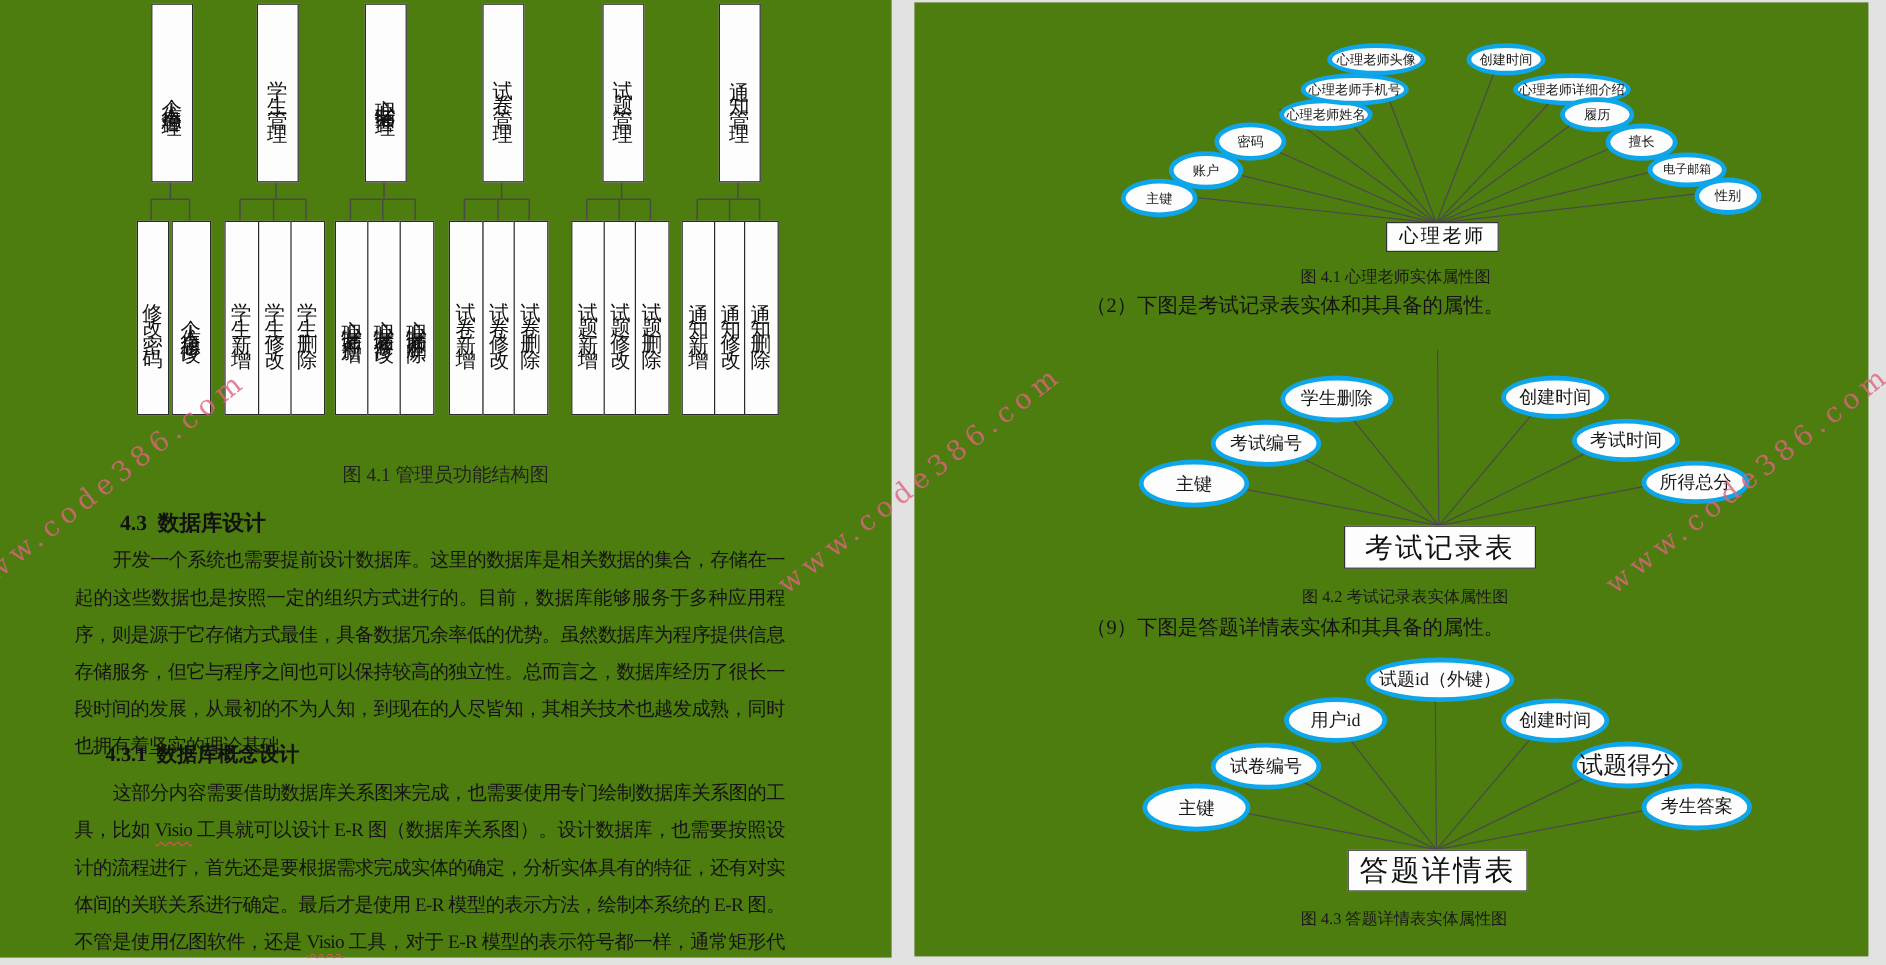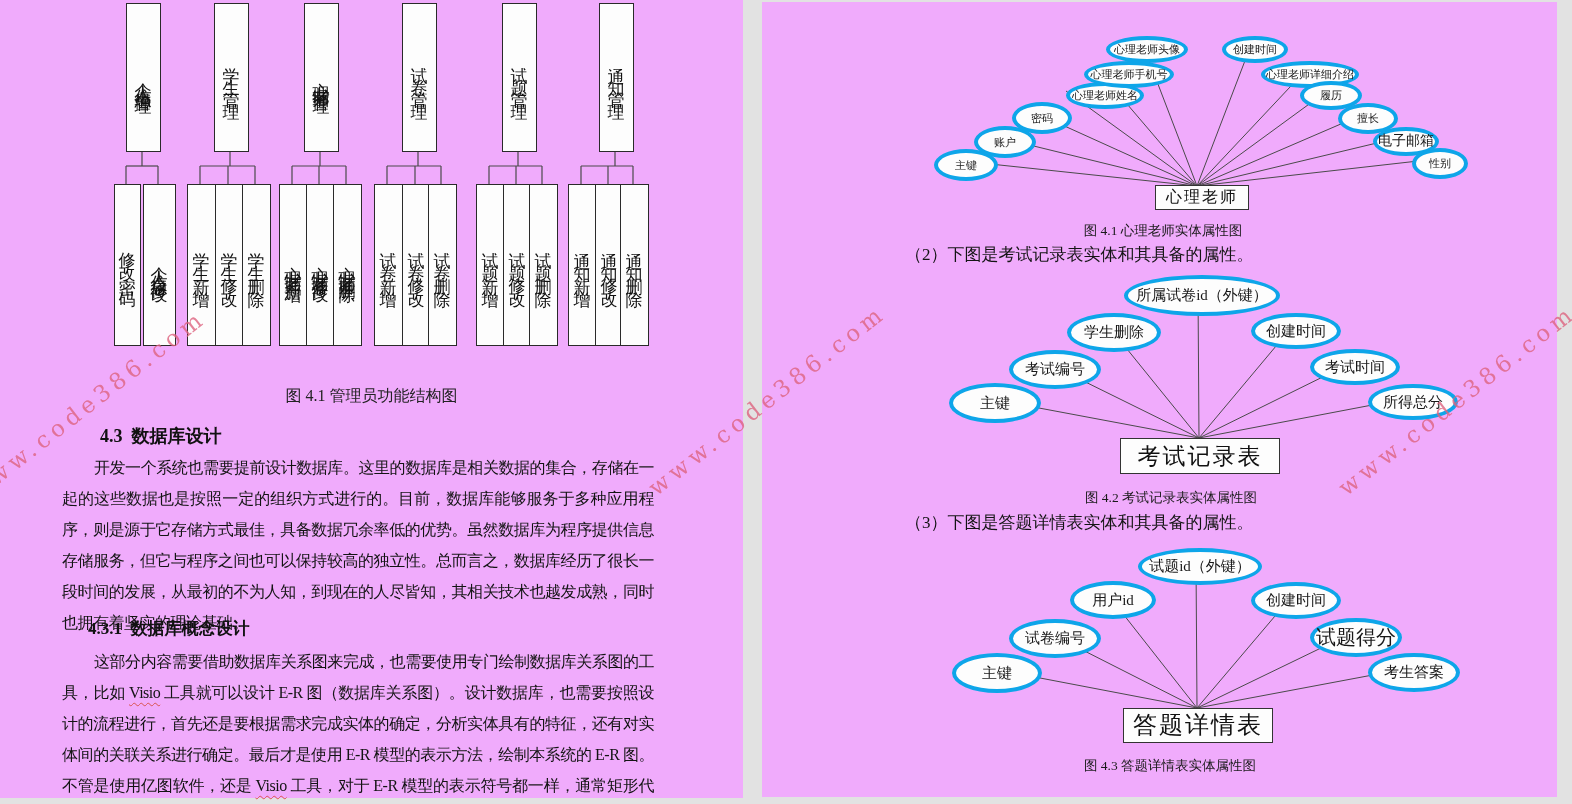--- a/index.html
+++ b/index.html
@@ -1,18 +1,18 @@
 <!DOCTYPE html>
 <html><head>
 <meta charset="utf-8">
 <style>
   html,body{margin:0;padding:0;}
   .root{position:relative;width:1572px;height:804px;background:#e2e2e2;overflow:hidden;
         font-family:"Liberation Serif","DejaVu Serif",serif;color:#1c1c1c;}
-  .page{position:absolute;background:#f0abfc;}
+  .page{position:absolute;background:#4d7c0f;}
   .page-left{left:0;top:0;width:743px;height:798px;}
   .page-right{left:762px;top:2px;width:795px;height:795px;}
   #lines{position:absolute;left:0;top:0;z-index:2;}
   #overlay{position:absolute;left:0;top:0;width:1572px;height:804px;z-index:3;pointer-events:none;}
   .fig-caption{position:absolute;left:0;top:386px;width:743px;text-align:center;font-size:16px;color:#222;}
   .h1{position:absolute;left:100px;top:424px;font-size:18px;font-weight:bold;white-space:pre;color:#111;}
   .h2{position:absolute;left:88px;top:617px;font-size:17px;font-weight:bold;white-space:pre;color:#111;}
   .para{position:absolute;font-size:16px;line-height:31px;text-align:justify;letter-spacing:-0.5px;
         text-indent:2em;color:#141414;}
   .p1{left:62px;top:452px;width:592px;}
@@ -126,35 +126,34 @@
       <div class="ellipse" style="left: 934px; top: 149px; width: 56px; height: 24px; font-size: 11px;">主键</div>
       <div class="ellipse" style="left: 974px; top: 126px; width: 54px; height: 24px; font-size: 11px;">账户</div>
       <div class="ellipse" style="left: 1012px; top: 102px; width: 52px; height: 24px; font-size: 11px;">密码</div>
       <div class="ellipse" style="left: 1066px; top: 81.5px; width: 70px; height: 19px; font-size: 11px;">心理老师姓名</div>
       <div class="ellipse" style="left: 1057px; top: 60.5px; width: 82px; height: 19px; font-size: 11px; margin-left: 27px;">心理老师手机号</div>
       <div class="ellipse" style="left: 1106px; top: 35.5px; width: 74px; height: 19px; font-size: 11px;">心理老师头像</div>
       <div class="ellipse" style="left: 1222px; top: 35.5px; width: 58px; height: 19px; font-size: 11px;">创建时间</div>
       <div class="ellipse" style="left: 1261px; top: 60.5px; width: 90px; height: 19px; font-size: 11px;">心理老师详细介绍</div>
       <div class="ellipse" style="left: 1300px; top: 80.5px; width: 54px; height: 21px; font-size: 11px;">履历</div>
       <div class="ellipse" style="left: 1338px; top: 102.5px; width: 52px; height: 23px; font-size: 11px;">擅长</div>
-      <div class="ellipse" style="left: 1373px; top: 126.5px; width: 58px; height: 21px; font-size: 14px;">电子邮箱</div>
+      <div class="ellipse" style="left: 1373px; top: 126.5px; width: 58px; height: 21px; font-size: 10px;">电子邮箱</div>
       <div class="ellipse" style="left: 1412px; top: 147.5px; width: 48px; height: 23px; font-size: 11px;">性别</div>
       <div class="entity" style="left: 1155px; top: 184.5px; width: 92px; height: 23px; font-size: 16px;">心理老师</div>
       <div class="ercap" style="left: 1163px; top: 222px;">图 4.1 心理老师实体属性图</div>
       <div class="intro" style="left: 905px; top: 243px;">（2）下图是考试记录表实体和其具备的属性。</div>
       <div class="ellipse" style="left: 949px; top: 383px; width: 84px; height: 32px; font-size: 15px;">主键</div>
       <div class="ellipse" style="left: 1009px; top: 349.5px; width: 84px; height: 31px; font-size: 15px;">考试编号</div>
       <div class="ellipse" style="left: 1067px; top: 312.5px; width: 86px; height: 31px; font-size: 15px;">学生删除</div>
-      <div class="ellipse" style="left: 1124px; top: 274.5px; width: 148px; height: 33px; font-size: 15px;">所属试卷id（外键）</div>
       <div class="ellipse" style="left: 1251px; top: 313px; width: 82px; height: 28px; font-size: 15px;">创建时间</div>
       <div class="ellipse" style="left: 1310px; top: 349px; width: 82px; height: 28px; font-size: 15px;">考试时间</div>
       <div class="ellipse" style="left: 1368px; top: 384px; width: 82px; height: 28px; font-size: 15px;">所得总分</div>
       <div class="entity" style="left: 1120px; top: 438px; width: 158px; height: 34px; font-size: 23px;">考试记录表</div>
       <div class="ercap" style="left: 1171px; top: 489px;">图 4.2 考试记录表实体属性图</div>
-      <div class="intro" style="left: 905px; top: 511px;">（3）下图是答题详情表实体和其具备的属性。</div>
+      <div class="intro" style="left: 905px; top: 511px;">（9）下图是答题详情表实体和其具备的属性。</div>
       <div class="ellipse" style="left: 952px; top: 653px; width: 82px; height: 32px; font-size: 15px;">主键</div>
       <div class="ellipse" style="left: 1009px; top: 618.5px; width: 84px; height: 31px; font-size: 15px;">试卷编号</div>
       <div class="ellipse" style="left: 1070px; top: 581px; width: 78px; height: 30px; font-size: 15px;">用户id</div>
       <div class="ellipse" style="left: 1138px; top: 547.5px; width: 116px; height: 29px; font-size: 15px;">试题id（外键）</div>
       <div class="ellipse" style="left: 1251px; top: 581.5px; width: 82px; height: 29px; font-size: 15px;">创建时间</div>
       <div class="ellipse" style="left: 1310px; top: 617.5px; width: 84px; height: 31px; font-size: 20px;">试题得分</div>
       <div class="ellipse" style="left: 1368px; top: 652.5px; width: 84px; height: 31px; font-size: 15px;">考生答案</div>
       <div class="entity" style="left: 1123px; top: 707.5px; width: 148px; height: 33px; font-size: 24px;">答题详情表</div>
       <div class="ercap" style="left: 1170px; top: 757px;">图 4.3 答题详情表实体属性图</div>
       <div class="wm" style="left: 87px; top: 405px; color: rgb(222, 100, 128);">www.code386.com</div>

